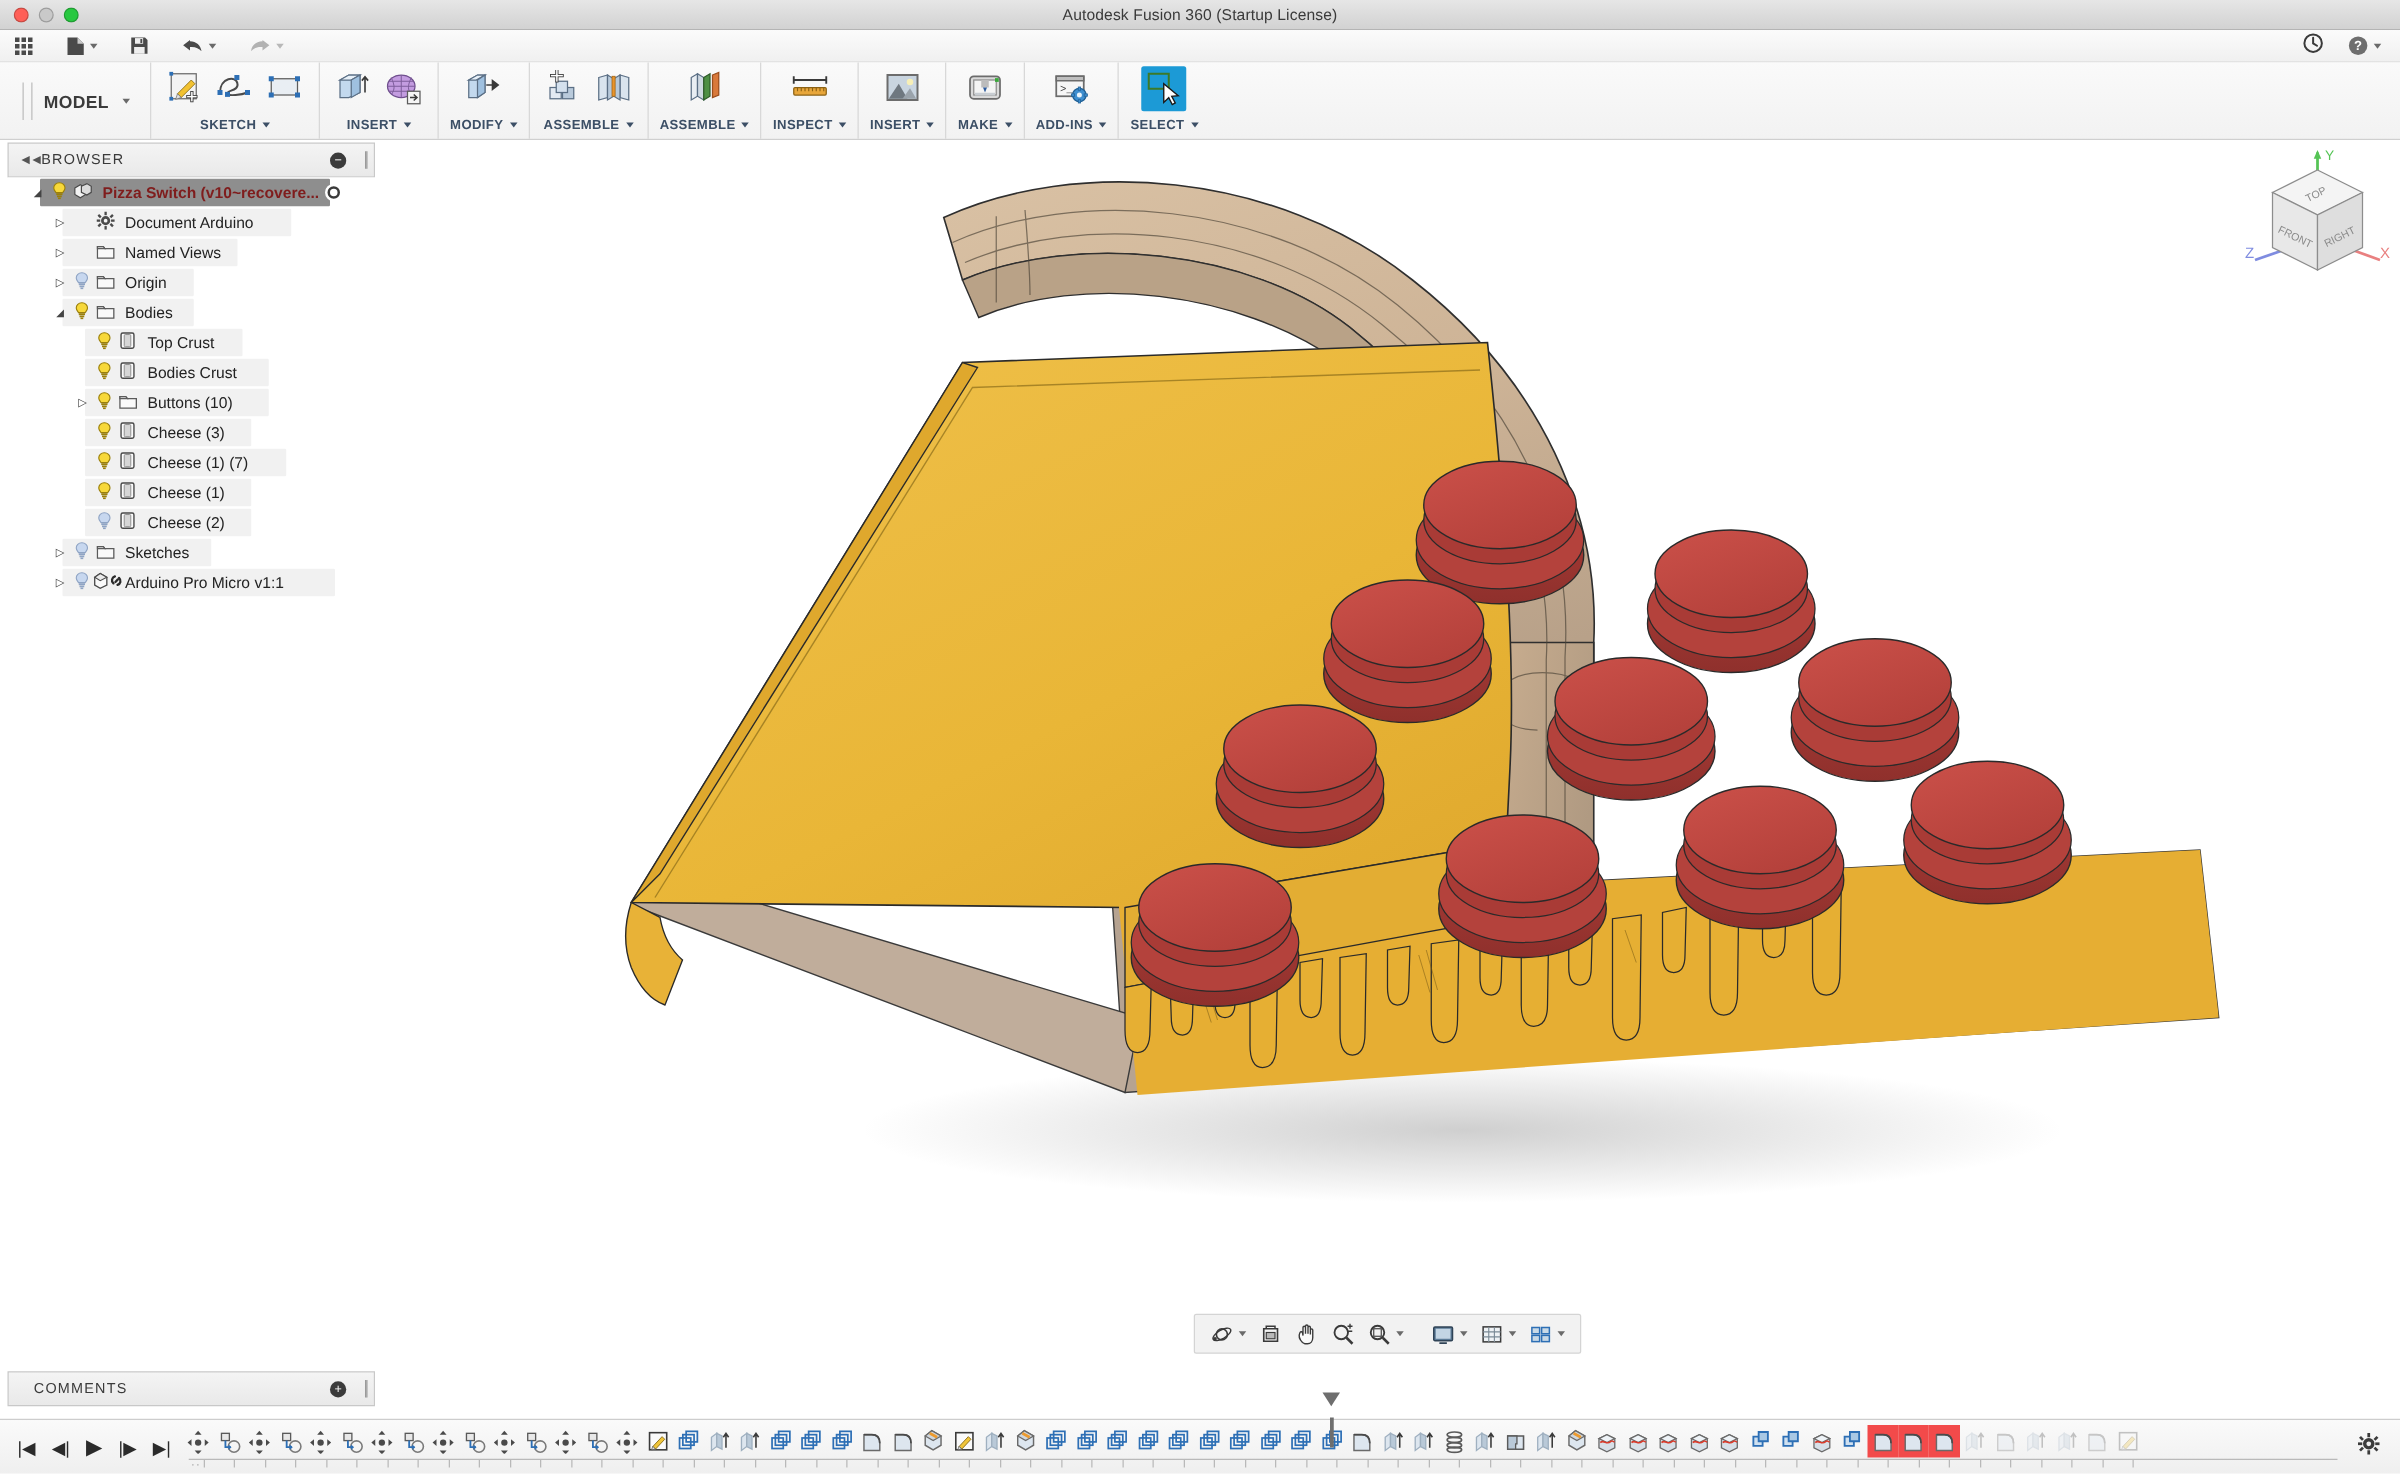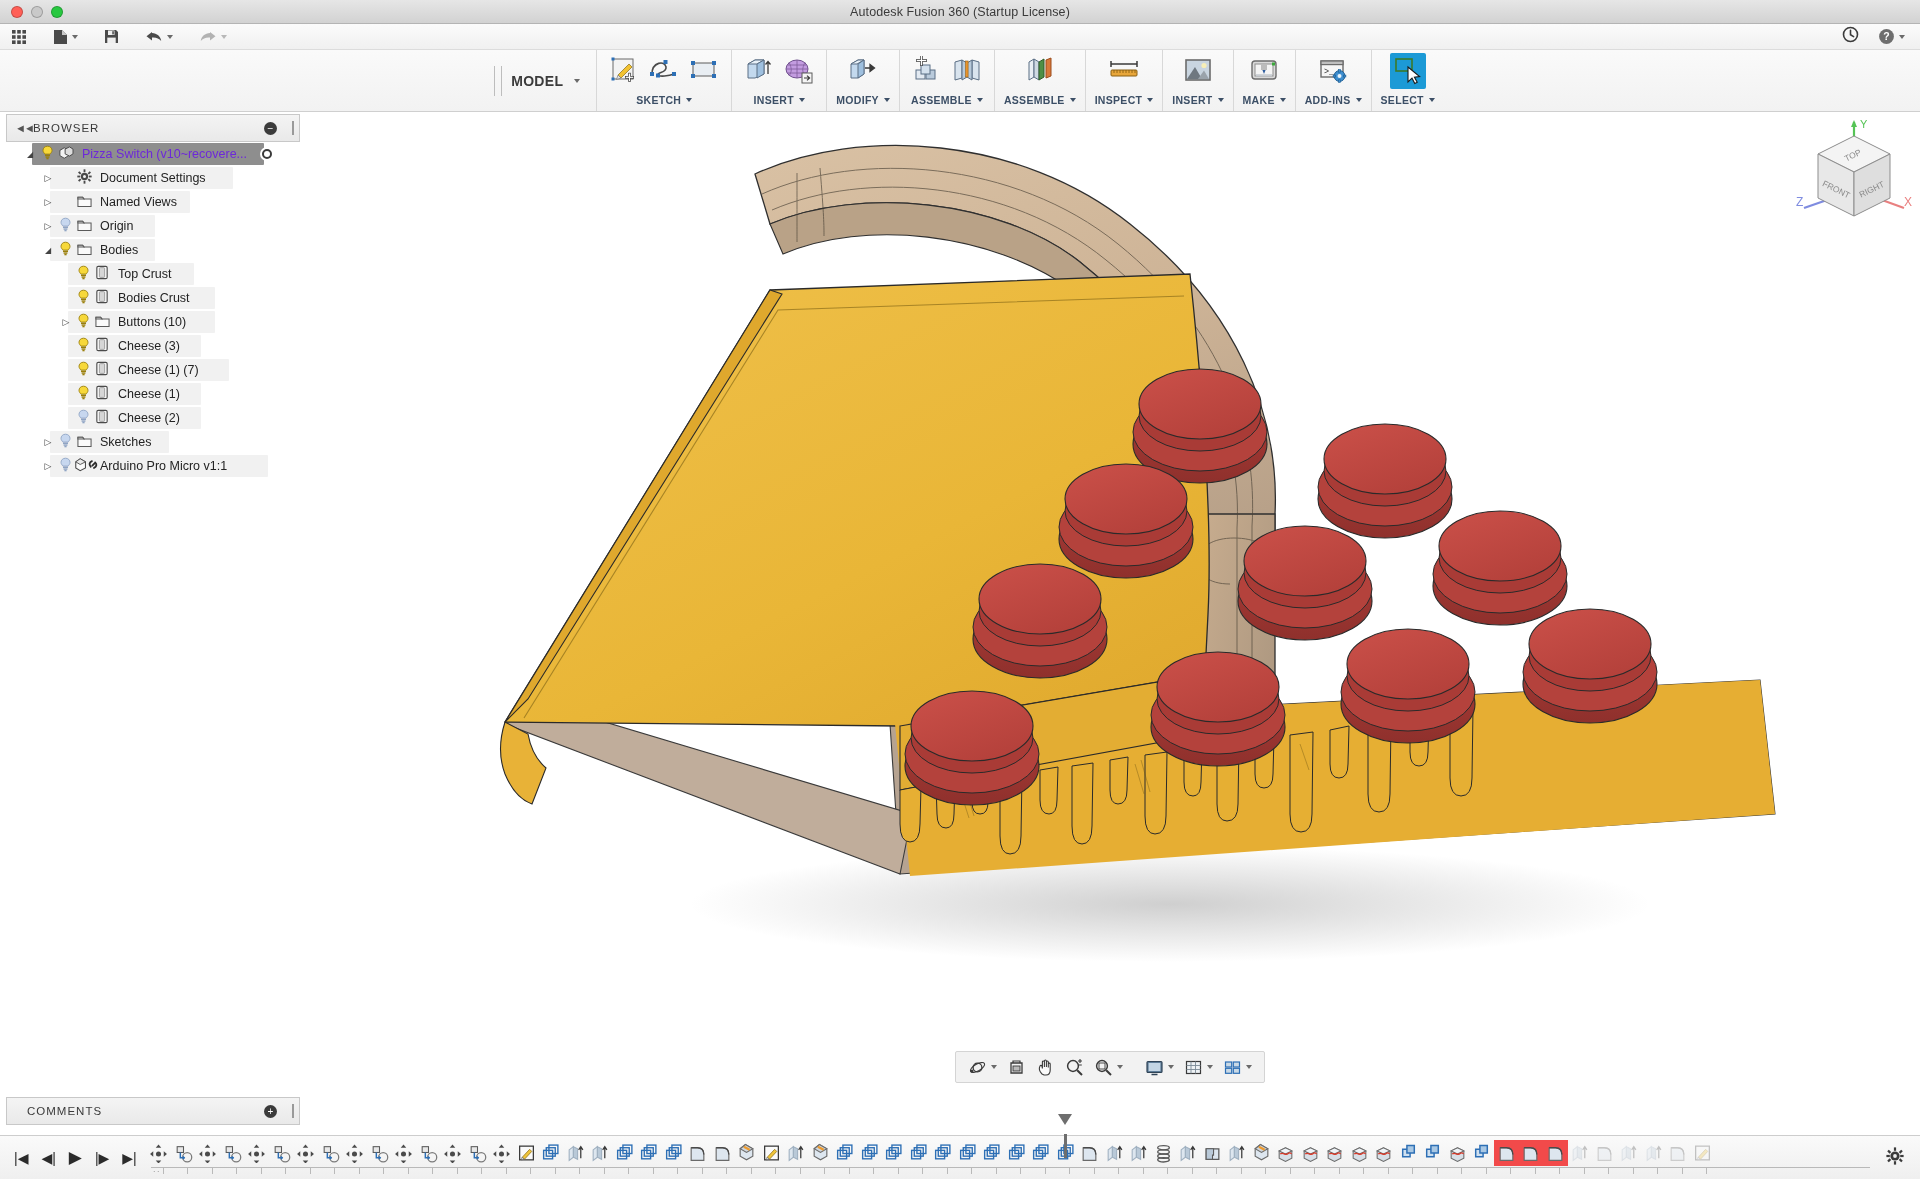--- a/index.html
+++ b/index.html
@@ -37,21 +37,21 @@
   .caret { width:0;height:0;border-left:3.5px solid transparent;border-right:3.5px solid transparent;
            border-top:4px solid #6a6a6a; margin-left:2px;}
   .qa-sep{width:12px;}
   .qa-right{position:absolute;right:10px;display:flex;align-items:center;gap:14px;}
 
   
   .ribbon {
     position:absolute; left:0; top:50px; width:1920px; height:62px;
     background: linear-gradient(#fafafa,#f2f2f2);
     border-bottom:1px solid #cfcfcf;
-    display:flex; align-items:stretch;justify-content:center;
+    display:flex; align-items:stretch;
   }
   .ws-switch {
     display:flex; align-items:center; gap:9px; padding:0 16px 0 18px;
     border-right:1px solid #d8d8d8; position:relative;
   }
   .ws-grip{ width:8px;height:30px; border-left:1px solid #bdbdbd; border-right:1px solid #bdbdbd;}
   .ws-label{font-size:14px;font-weight:bold;color:#3b3b3b;letter-spacing:.3px;}
   .panel {
     display:flex; flex-direction:column; align-items:center; justify-content:flex-start;
     border-right:1px solid #d8d8d8; padding:3px 9px 0 9px; position:relative; min-width:54px;
@@ -75,21 +75,21 @@
   .panel-header-label{font-size:11.5px;color:#3a3a3a;letter-spacing:1px;margin-left:26px;font-weight:normal;}
   .collapse-arrows{position:absolute;left:8px;font-size:11px;color:#555;letter-spacing:-2px;}
   .hdr-btn{position:absolute;right:22px;width:13px;height:13px;border-radius:50%;
            background:#3b3b3b;color:#fff;font-size:10px;line-height:13px;text-align:center;cursor:pointer;}
   .hdr-grip{position:absolute;right:5px;width:1px;height:14px;border-left:1px solid #9a9a9a;border-right:1px solid #9a9a9a;}
 
   .tree { position:absolute; left:6px; top:142px; width:294px; height:940px; background:#fff; }
   .node { display:flex; align-items:center; height:24px; font-size:12.5px; color:#232323; cursor:pointer; position:relative;}
   .node .row-bg{position:absolute; left:0; right:0; top:1px; bottom:1px; background:#f1f1f1; border-radius:1px; z-index:0;}
   .node.selected .row-bg{background:#8e8e8e;}
-  .node.selected .nlabel{color:#6d28d9; font-weight:normal;}
+  .node.selected .nlabel{color:#7f1d1d; font-weight:bold;}
   .node > * { position:relative; z-index:1; }
   .tri { width:16px; text-align:center; font-size:9px; color:#444; }
   .tri.closed::before{content:"▷";}
   .tri.open::before{content:"◢"; font-size:8px;}
   .tri.empty::before{content:"";}
   .bulb{ width:18px; text-align:center; }
   .tico{ width:20px; text-align:center; }
   .nlabel{ padding-left:6px; white-space:nowrap; }
   .eyedot{position:absolute; right:10px; width:14px;height:14px;border-radius:50%;
           border:2px solid #fff; display:flex;align-items:center;justify-content:center; z-index:2;}
@@ -498,21 +498,21 @@
               <rect x="7.9" y="0.4" width="2.2" height="3.4"></rect>
               <rect x="7.9" y="14.2" width="2.2" height="3.4"></rect>
               <rect x="0.4" y="7.9" width="3.4" height="2.2"></rect>
               <rect x="14.2" y="7.9" width="3.4" height="2.2"></rect>
               <rect x="2.1" y="3" width="2.2" height="3.4" transform="rotate(-45 3.2 4.7)"></rect>
               <rect x="13.7" y="11.6" width="2.2" height="3.4" transform="rotate(-45 14.8 13.3)"></rect>
               <rect x="13.7" y="3" width="2.2" height="3.4" transform="rotate(45 14.8 4.7)"></rect>
               <rect x="2.1" y="11.6" width="2.2" height="3.4" transform="rotate(45 3.2 13.3)"></rect>
             </g>
           </svg></span>
-        <span class="nlabel">Document Settings</span>
+        <span class="nlabel">Document Arduino</span>
       </div>
       <div class="node">
         <div class="row-bg" style="left:44px; width:140.1px;"></div>
         <span class="tri closed" style="margin-left:34px"></span>
         <span class="bulb"><span style="display:inline-block;width:14px"></span></span>
         <span class="tico"><svg width="15" height="14" viewBox="0 0 16 14">
             <path d="M1 3 h5 l1.4 1.8 H15 v8 H1 z" fill="#fafafa" stroke="#5a5a5a" stroke-width="1.1"></path>
             <path d="M1 3 h5 l1.4 1.8 H1 z" fill="#e2e2e2" stroke="#5a5a5a" stroke-width="1.1"></path>
           </svg></span>
         <span class="nlabel">Named Views</span>

